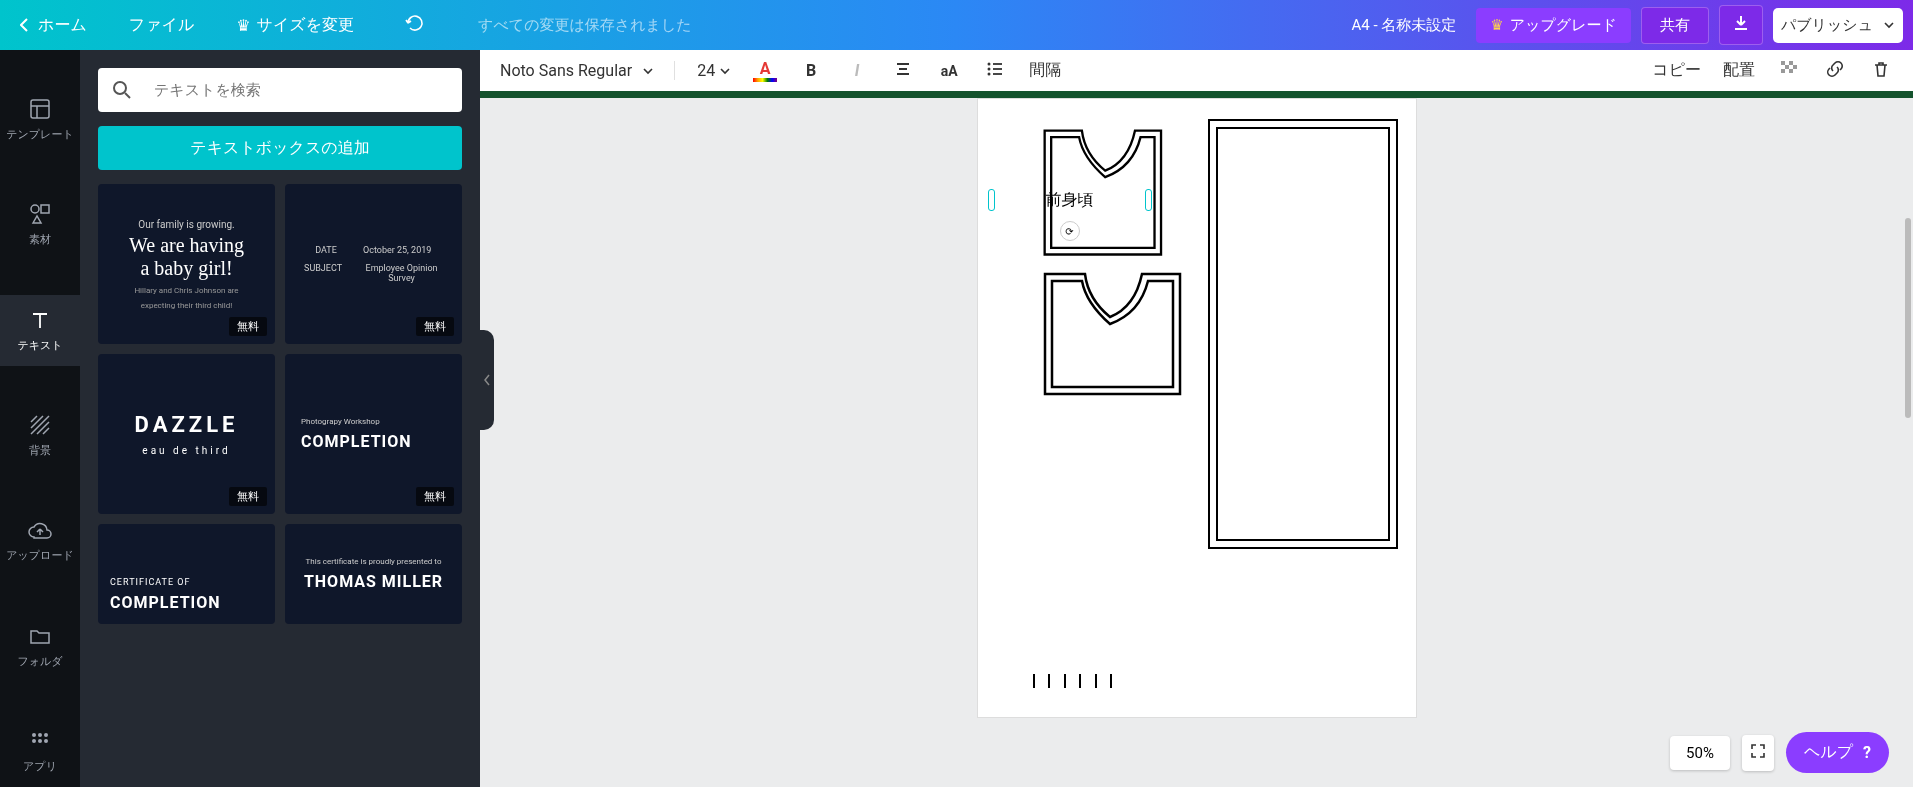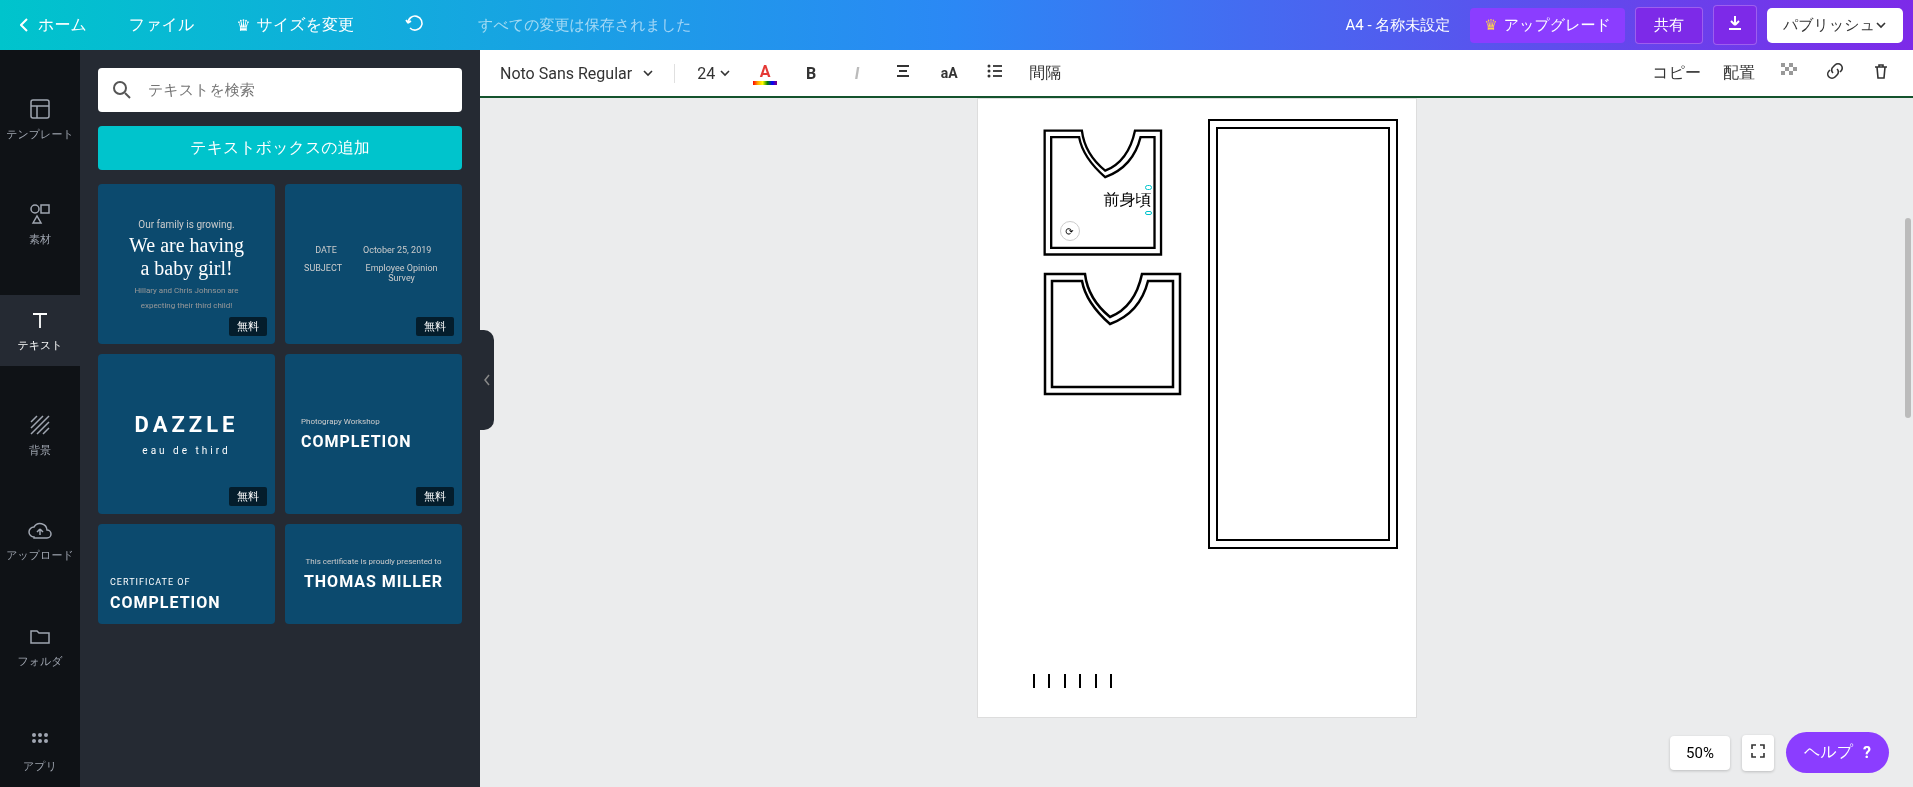--- a/index.html
+++ b/index.html
@@ -9,46 +9,46 @@
 .tb-btn { display:flex; align-items:center; gap:8px; padding:6px 10px; font-size:16px; font-weight:500; cursor:pointer; }
 .tb-btn svg{ fill:#fff; }
 .resize-btn { display:flex; align-items:center; gap:6px; }
 .undo { margin-left:18px; cursor:pointer; }
 .save-status { margin-left:30px; color:rgba(255,255,255,.6); font-size:15px; }
 .topbar .right { margin-left:auto; display:flex; align-items:center; gap:10px; }
 .doc-title { color:#fff; margin-right:10px; font-size:15px; }
 .upgrade-btn { background:#8b3dff; color:#fff; padding:8px 14px; border-radius:4px; font-size:15px; display:flex; align-items:center; gap:6px; cursor:pointer; }
 .share-btn { background:#7d2ae8; color:#fff; padding:8px 18px; border-radius:4px; font-size:15px; cursor:pointer; border:1px solid rgba(255,255,255,.25); }
 .dl-btn { background:#7d2ae8; padding:8px 12px; border-radius:4px; cursor:pointer; border:1px solid rgba(255,255,255,.25); }
-.publish-btn { background:#fff; color:#333; padding:8px 16px; border-radius:5px; font-size:15px; display:flex; align-items:center; gap:0; cursor:pointer; }
+.publish-btn { background:#fff; color:#333; padding:8px 8px; border-radius:5px; font-size:15px; display:flex; align-items:center; gap:10px; cursor:pointer; }
 .main { display:flex; height:calc(100% - 50px); }
 .rail { width:80px; background:#0f1216; display:flex; flex-direction:column; }
 .rail-item { display:flex; flex-direction:column; align-items:center; justify-content:center; height:80px; color:#a0a6b1; font-size:11px; gap:6px; cursor:pointer;margin-top:34px; }
 .rail-item.active { background:#252a33; color:#fff; }
 .rail-item svg { width:24px; height:24px; }
 .panel { width:400px; background:#252a33; padding:18px; display:flex; flex-direction:column; position:relative; }
-.search { background:#fff; border-radius:4px; height:44px; display:flex; align-items:center; padding:0 14px; gap:16px; }
+.search { background:#fff; border-radius:4px; height:44px; display:flex; align-items:center; padding:0 14px; gap:22px; }
 .search input { border:none; outline:none; font-size:15px; flex:1; }
 .addtext { background:#00c4cc; color:#fff; height:44px; margin-top:14px; border-radius:4px; font-size:16px; font-weight:500; display:flex; align-items:center; justify-content:center; cursor:pointer; }
 .templates { margin-top:14px; display:grid; grid-template-columns:1fr 1fr; gap:10px; overflow-y:auto; }
-.tmpl { background:#0c4a6e; border-radius:4px; height:160px; display:flex; flex-direction:column; align-items:center; justify-content:center; color:#fff; position:relative; padding:10px; text-align:center; }
+.tmpl { background:#0f172a; border-radius:4px; height:160px; display:flex; flex-direction:column; align-items:center; justify-content:center; color:#fff; position:relative; padding:10px; text-align:center; }
 .tmpl .badge { position:absolute; right:8px; bottom:8px; background:rgba(0,0,0,.6); color:#fff; font-size:11px; padding:2px 8px; border-radius:2px; }
 .collapse { position:absolute; right:-14px; top:280px; width:14px; height:100px; background:#252a33; border-radius:0 10px 10px 0; display:flex; align-items:center; justify-content:center; color:#888; cursor:pointer; }
 .canvas-area { flex:1; display:flex; flex-direction:column; background:#ebeced; }
-.toolbar { height:48px; background:#fff; border-bottom:2px solid #14532d; display:flex; align-items:center; padding:0 20px; gap:22px; }
+.toolbar { height:48px; background:#fff; border-bottom:7px solid #14532d; display:flex; align-items:center; padding:0 20px; gap:22px; }
 .font-select { display:flex; align-items:center; gap:10px; font-size:16px; color:#333; cursor:pointer; padding-right:20px; border-right:1px solid #e0e0e0;}
 .size-select { display:flex; align-items:center; gap:4px; font-size:16px; color:#333; cursor:pointer; }
 .color-btn { display:flex; flex-direction:column; align-items:center; cursor:pointer; }
 .color-underline { width:24px; height:4px; background:linear-gradient(90deg,red,orange,yellow,green,blue,purple); }
 .tb-icon { cursor:pointer; color:#333; font-size:16px; font-weight:bold; width:24px; text-align:center; }
 .tb-icon.dim { color:#bbb; }
 .toolbar .spacer { flex:1; }
 .stage { flex:1; position:relative; overflow:hidden; }
 .page { position:absolute; left:50%; top:0; transform:translateX(-50%); width:440px; background:#fff; height:620px; border:1px solid #ddd; }
-.text-sel { position:absolute; left:10px; top:86px; width:164px; height:30px; display:flex; align-items:flex-end; justify-content:center; font-size:16px;flex-direction:column; }
+.text-sel { position:absolute; left:10px; top:86px; width:164px; height:30px; display:flex; align-items:center; justify-content:center; font-size:16px; }
 .sel-handle { width:7px; height:22px; background:#fff; border:1px solid #00c4cc; border-radius:3px; }
 .sel-rotate { position:absolute; bottom:-26px; left:50%; transform:translateX(-50%); width:20px; height:20px; border:1px solid #ccc; border-radius:50%; background:#fff; display:flex; align-items:center; justify-content:center; font-size:10px; }
 .pattern2 { position:absolute; left:62px; top:170px; width:145px; height:130px; }
 .rect-pattern{ position:absolute; left:230px; top:20px; width:190px; height:430px; border:2px solid #000;}
 .rect-pattern-inner{ position:absolute; left:6px; top:6px; right:6px; bottom:6px; border:2px solid #000;}
 .ruler { position:absolute; left:55px; bottom:25px; width:80px; height:18px; display:flex;}
 .ruler div { flex:1; border-left:2px solid #000; height:14px; }
 .ruler div:first-child{ border-left:2px solid #000;}
 .scrollbar-v { position:absolute; right:2px; top:120px; width:6px; height:200px; background:#bbb; border-radius:3px;}
 .zoom-ctr { position:absolute; right:24px; bottom:14px; display:flex; align-items:center; gap:12px;}

